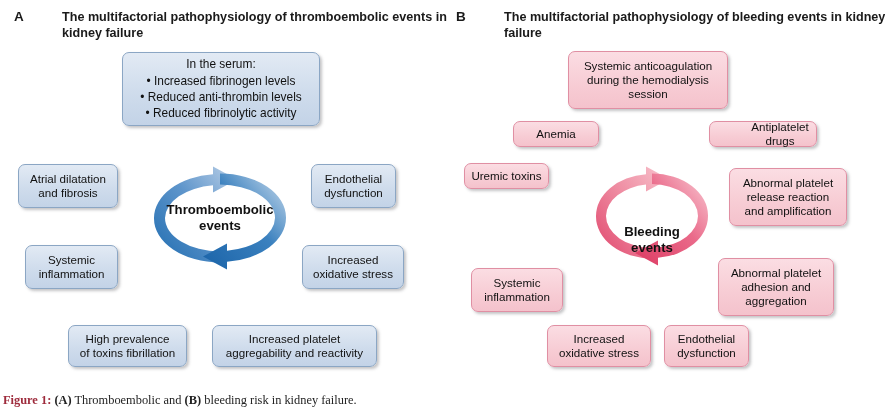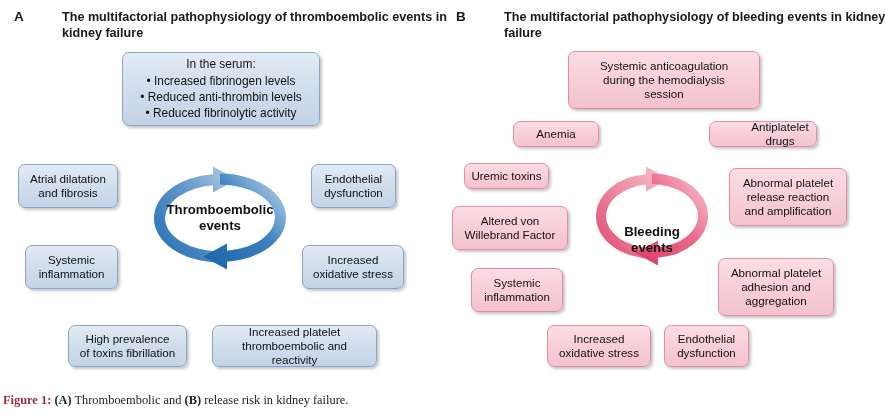--- a/index.html
+++ b/index.html
@@ -165,21 +165,21 @@
 oxidative stress</span>
     </div>
 
     <div class="node blue" style="left:68px; top:325px; width:119px; height:42px;">
       <span class="node-text">High prevalence
 of toxins fibrillation</span>
     </div>
 
     <div class="node blue" style="left:212px; top:325px; width:165px; height:42px;">
       <span class="node-text">Increased platelet
-thromboembolic and reactivity</span>
+aggregability and reactivity</span>
     </div>
 
     <div class="ring" style="left:145px; top:166px; width:150px; height:104px;">
       <svg width="150" height="104" viewBox="0 0 150 104" xmlns="http://www.w3.org/2000/svg">
         <defs>
           <linearGradient id="gradA1" x1="0" y1="1" x2="1" y2="0">
             <stop offset="0%" stop-color="#1f6cb0"></stop>
             <stop offset="55%" stop-color="#5e95cb"></stop>
             <stop offset="100%" stop-color="#bed2e8"></stop>
           </linearGradient>
@@ -210,42 +210,38 @@
   </div>
 
   <div class="panel" id="panel-b">
 
     <div class="panel-heading">
       <span class="panel-letter">B</span>
       <span class="panel-title">The multifactorial pathophysiology of
 bleeding events in kidney failure</span>
     </div>
 
-    <div class="node pink" style="left:126px; top:51px; width:192px; height:58px;">
+    <div class="node pink" style="left:126px; top:51px; width:160px; height:58px;">
       <span class="node-text">Systemic anticoagulation
 during the hemodialysis
 session</span>
     </div>
 
     <div class="node pink" style="left:71px; top:121px; width:86px; height:26px;">
       <span class="node-text">Anemia</span>
     </div>
 
     <div class="node pink" style="left:267px; top:121px; width:108px; height:26px;padding-left:40px;">
       <span class="node-text">Antiplatelet drugs</span>
     </div>
 
     <div class="node pink" style="left:22px; top:163px; width:85px; height:26px;">
       <span class="node-text">Uremic toxins</span>
     </div>
 
-    <div class="node pink" style="left:10px; top:206px; width:116px; height:44px;">
-      <span class="node-text">Altered von
-Willebrand Factor</span>
-    </div>
 
     <div class="node pink" style="left:287px; top:168px; width:118px; height:58px;">
       <span class="node-text">Abnormal platelet
 release reaction
 and amplification</span>
     </div>
 
     <div class="node pink" style="left:276px; top:258px; width:116px; height:58px;">
       <span class="node-text">Abnormal platelet
 adhesion and
@@ -293,16 +289,16 @@
                  L 70,99.5 L 47,87.0 L 70,74.5 L 70,81.4
                  A 47,32 0 0 0 110,50
                  A 47,32 0 0 0 64,18 Z" fill="url(#gradB2)"></path>
       </svg>
       <div class="ring-label" style="top:34px;margin-top:24px;">Bleeding
 events</div>
     </div>
   </div>
 
   <div class="caption">
-    <span class="fig-label">Figure 1:</span><span>&nbsp;</span><span class="bold">(A)</span><span> Thromboembolic and </span><span class="bold">(B)</span><span> release risk in kidney failure.</span>
+    <span class="fig-label">Figure 1:</span><span>&nbsp;</span><span class="bold">(A)</span><span> Thromboembolic and </span><span class="bold">(B)</span><span> bleeding risk in kidney failure.</span>
   </div>
 
 </div>
 
 </body></html>

